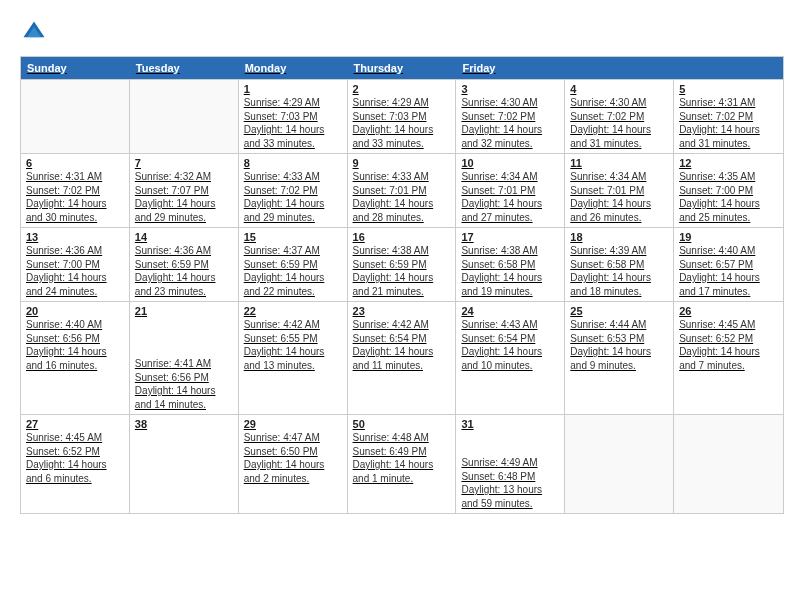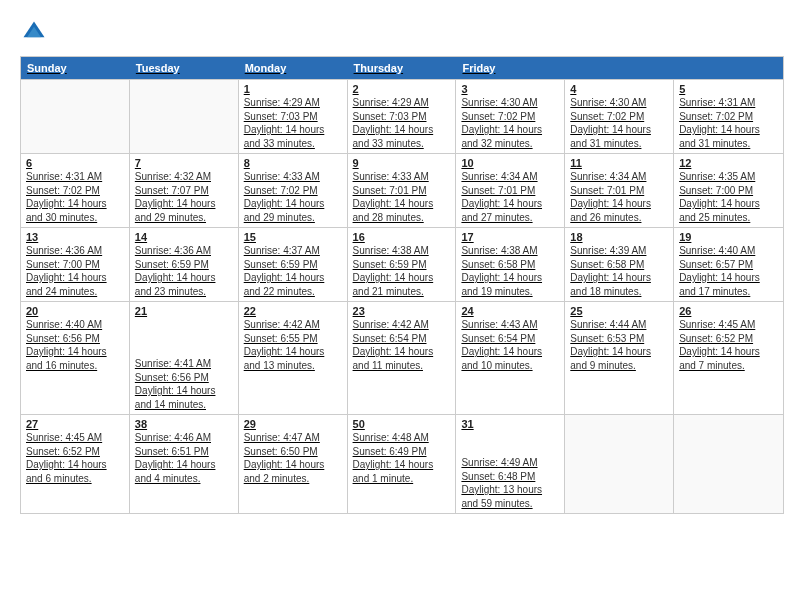--- a/index.html
+++ b/index.html
@@ -315,23 +315,20 @@
         </div>
         <div class="cal-row">
           <div class="cal-cell">
             <div class="day-num">27</div>
             <div class="day-detail" style="white-space: pre-line;">Sunrise: 4:45 AM
 Sunset: 6:52 PM
 Daylight: 14 hours and 6 minutes.</div>
           </div>
           <div class="cal-cell">
             <div class="day-num">38</div>
-            <div class="day-detail" style="white-space: pre-line;">Sunrise: 4:46 AM
-Sunset: 6:51 PM
-Daylight: 14 hours and 4 minutes.</div>
           </div>
           <div class="cal-cell">
             <div class="day-num">29</div>
             <div class="day-detail" style="white-space: pre-line;">Sunrise: 4:47 AM
 Sunset: 6:50 PM
 Daylight: 14 hours and 2 minutes.</div>
           </div>
           <div class="cal-cell">
             <div class="day-num">50</div>
             <div class="day-detail" style="white-space: pre-line;">Sunrise: 4:48 AM

